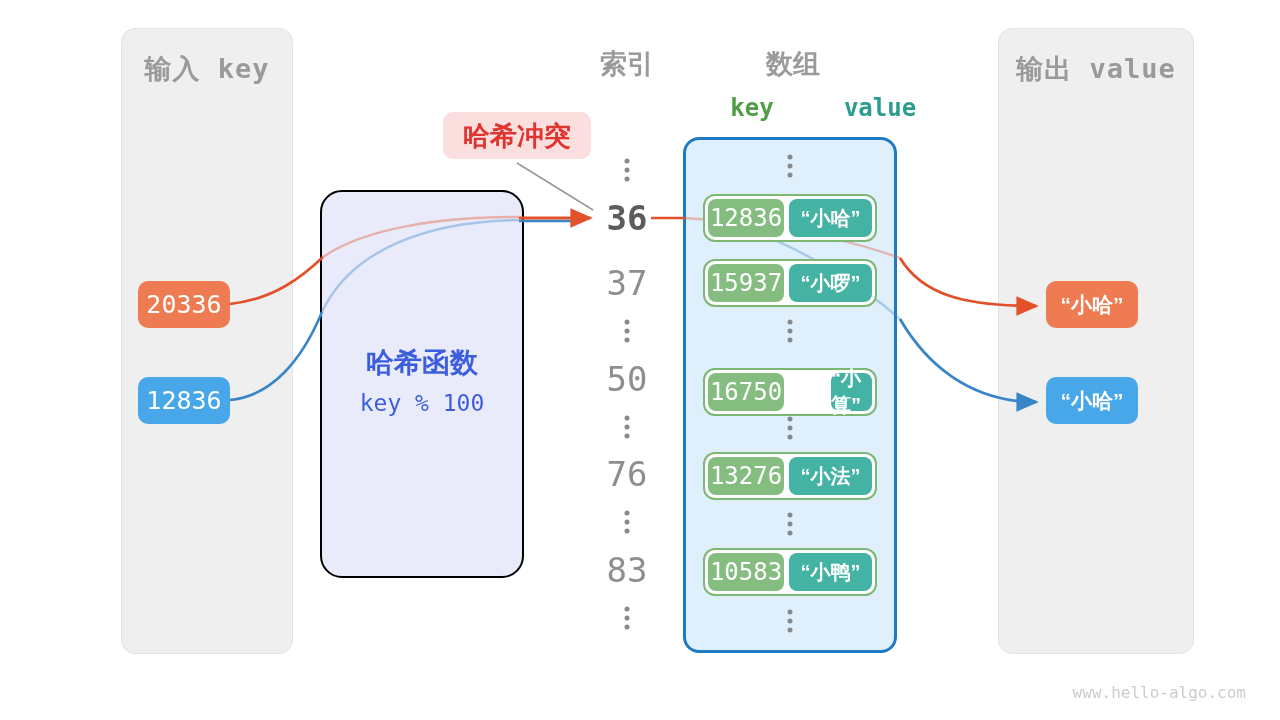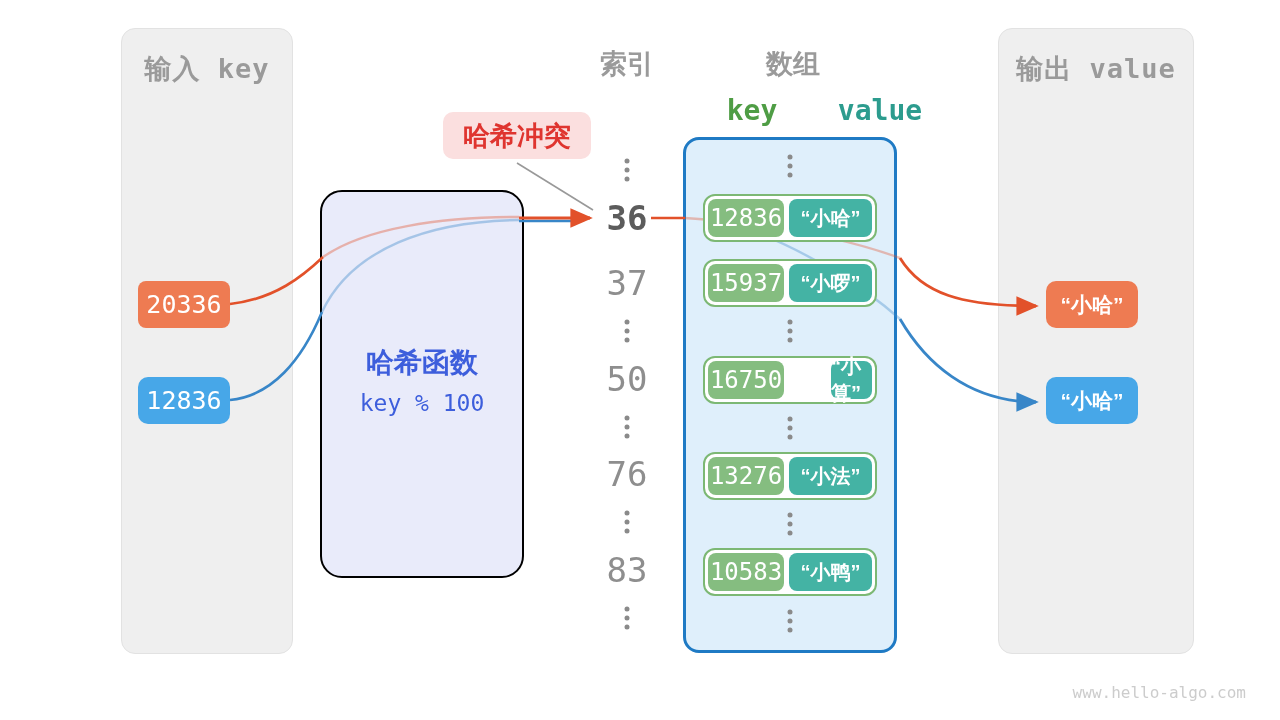--- a/index.html
+++ b/index.html
@@ -5,26 +5,26 @@
   html,body{margin:0;padding:0;background:#ffffff;}
   .stage{position:relative;width:1280px;height:720px;background:#ffffff;overflow:hidden;
          font-family:"Liberation Sans","DejaVu Sans",sans-serif;}
   .abs{position:absolute;}
   .panel{background:#efefef;border:1px solid #e2e2e2;border-radius:14px;}
   .panel-title{position:absolute;top:22px;left:0;right:0;text-align:center;
                font-size:27px;font-weight:bold;color:#9a9a9a;
                font-family:"DejaVu Sans Mono","Liberation Sans",sans-serif;letter-spacing:1px;}
   .col-title{font-size:27px;font-weight:bold;color:#9a9a9a;text-align:center;
              transform:translateX(-50%);white-space:nowrap;}
-  .kv-header{font-family:"DejaVu Sans Mono","Liberation Mono",monospace;font-size:28px;
+  .kv-header{font-family:"DejaVu Sans Mono","Liberation Mono",monospace;font-size:24px;
              font-weight:bold;transform:translateX(-50%);white-space:nowrap;}
   .key-box{width:92px;height:47px;border-radius:10px;color:#fff;display:flex;
            align-items:center;justify-content:center;
            font-family:"DejaVu Sans Mono","Liberation Mono",monospace;font-size:25px;}
-  .key-orange{background:#ee7b52;border-radius:8px;}
+  .key-orange{background:#ee7b52;}
   .key-blue{background:#47a7e8;}
   .out-box{width:92px;height:47px;border-radius:10px;color:#fff;display:flex;
            align-items:center;justify-content:center;font-size:21px;font-weight:600;}
   .hash-box{left:320px;top:190px;width:200px;height:384px;background:#e9ebfa;
             border:2px solid #000000;border-radius:22px;}
   .hash-title{position:absolute;left:0;right:0;top:152px;text-align:center;
               font-size:28px;color:#3d5edc;font-weight:600;}
   .hash-formula{position:absolute;left:0;right:0;top:198px;text-align:center;
                 font-family:"DejaVu Sans Mono","Liberation Mono",monospace;
                 font-size:23px;color:#3d5edc;}
@@ -176,21 +176,21 @@
     </div>
 
   <div class="abs pair" style="top:194px;">
     <div class="k">12836</div>
     <div class="v">“小哈”</div>
   </div>
   <div class="abs pair" style="top:259px;">
     <div class="k">15937</div>
     <div class="v">“小啰”</div>
   </div>
-  <div class="abs pair" style="top:356px;gap:47px;">
+  <div class="abs pair" style="top:368px;gap:47px;">
     <div class="k">16750</div>
     <div class="v">“小算”</div>
   </div>
   <div class="abs pair" style="top:452px;">
     <div class="k">13276</div>
     <div class="v">“小法”</div>
   </div>
   <div class="abs pair" style="top:548px;">
     <div class="k">10583</div>
     <div class="v">“小鸭”</div>

